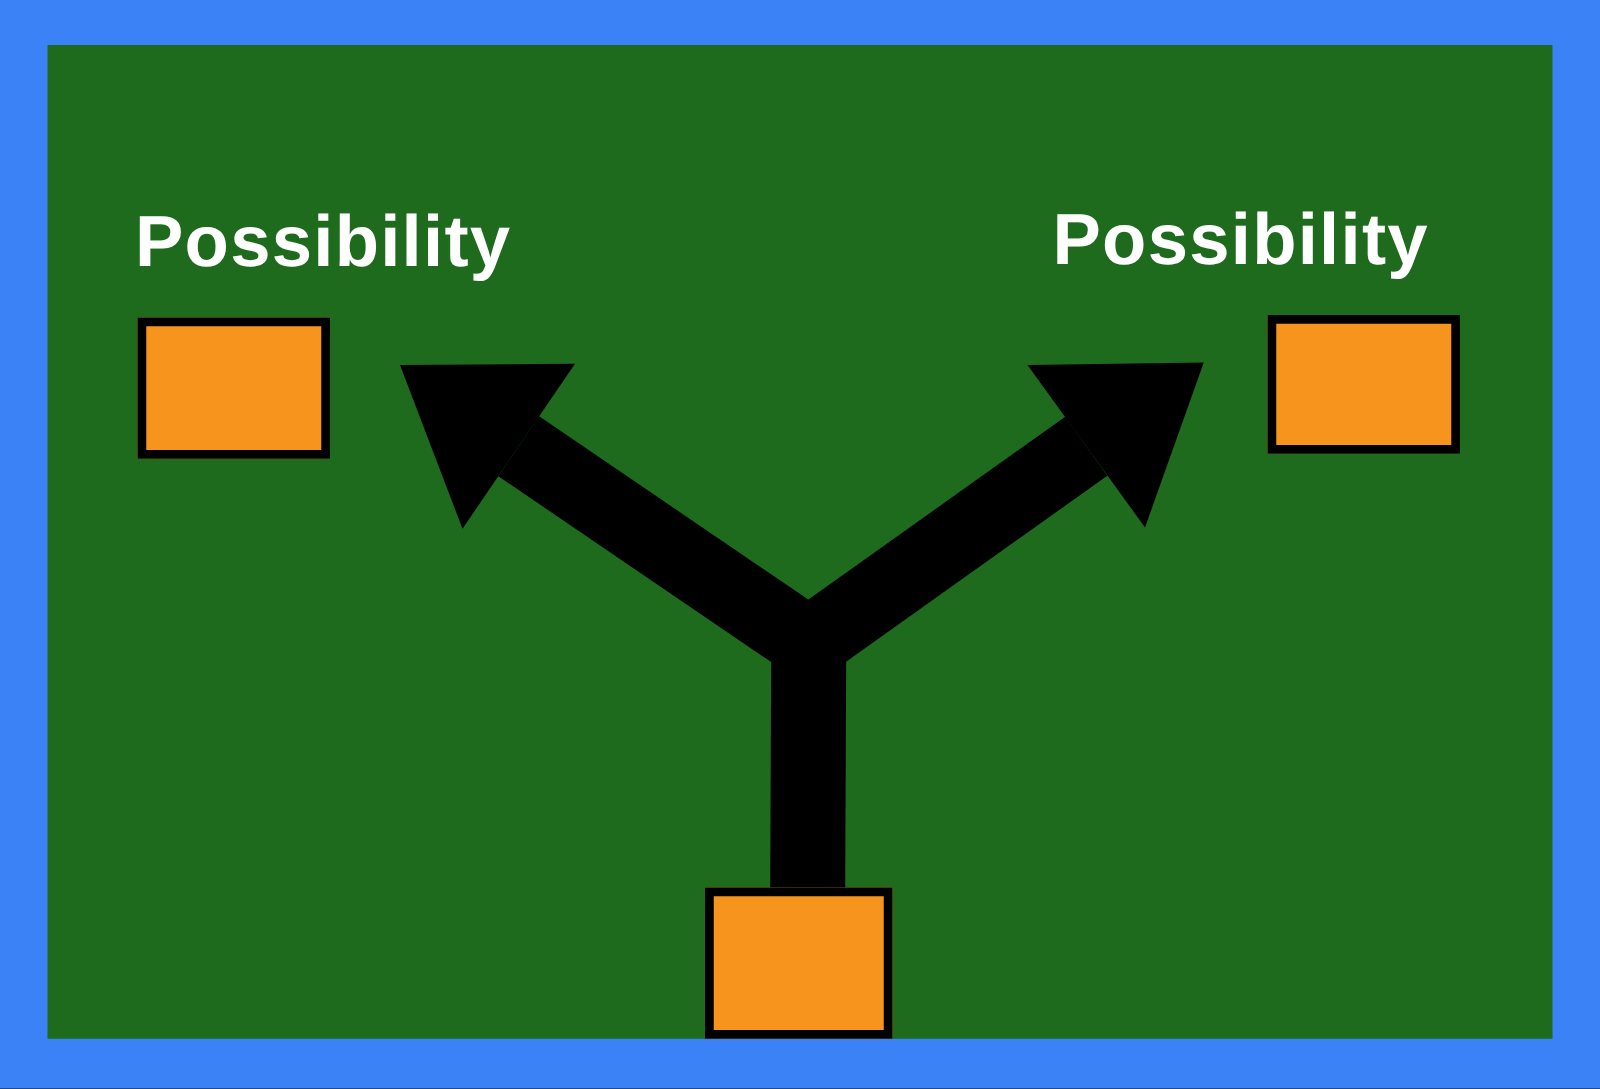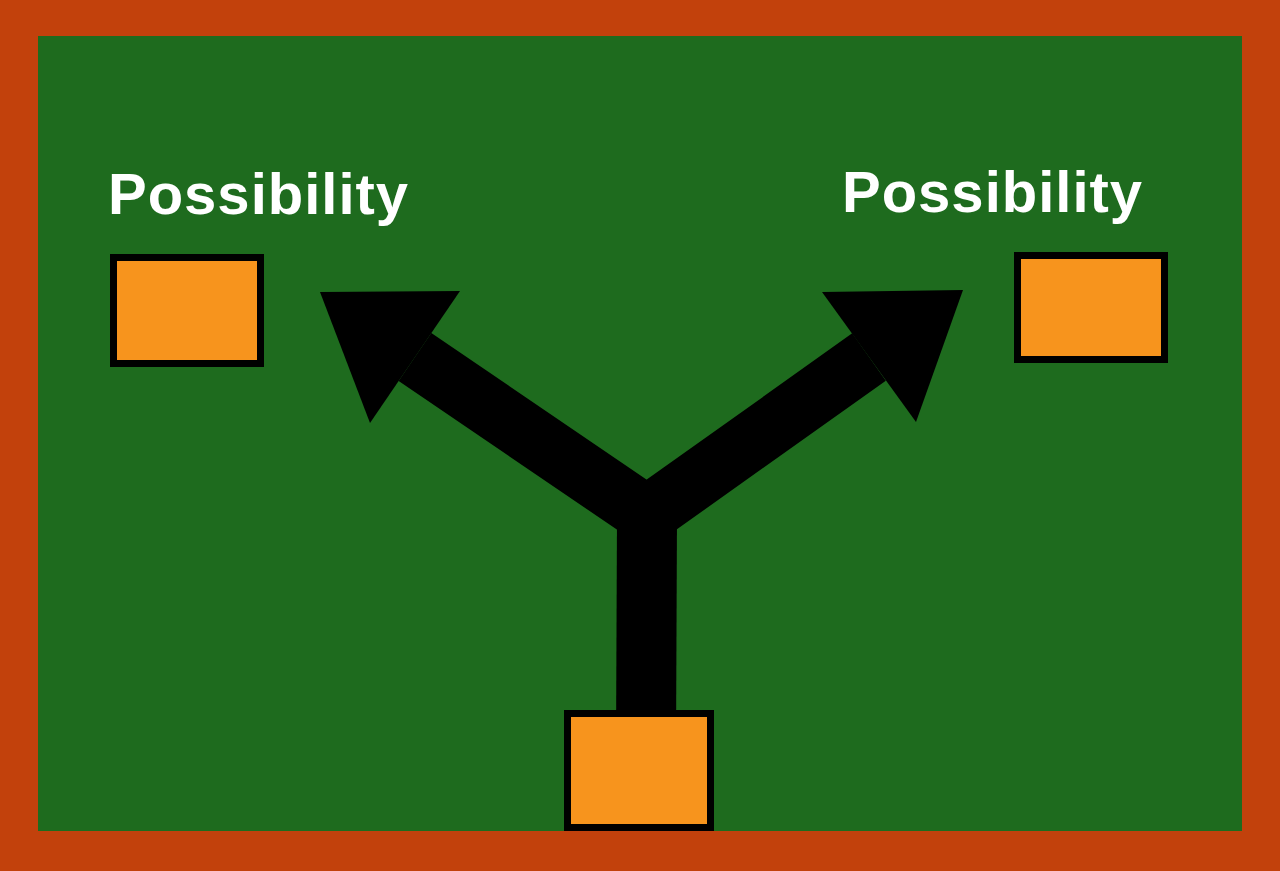--- a/index.html
+++ b/index.html
@@ -4,21 +4,21 @@
 <style>
   html, body {
     margin: 0;
     padding: 0;
     background: #000;
   }
   .page {
     position: relative;
     width: 1280px;
     height: 871px;
-    background: #c2410c;
+    background: #3b82f6;
     overflow: hidden;
     font-family: "Liberation Sans", sans-serif;
   }
   .canvas {
     position: absolute;
     left: 38px;
     top: 36px;
     width: 1204px;
     height: 795px;
     background: #1E6B1E;

